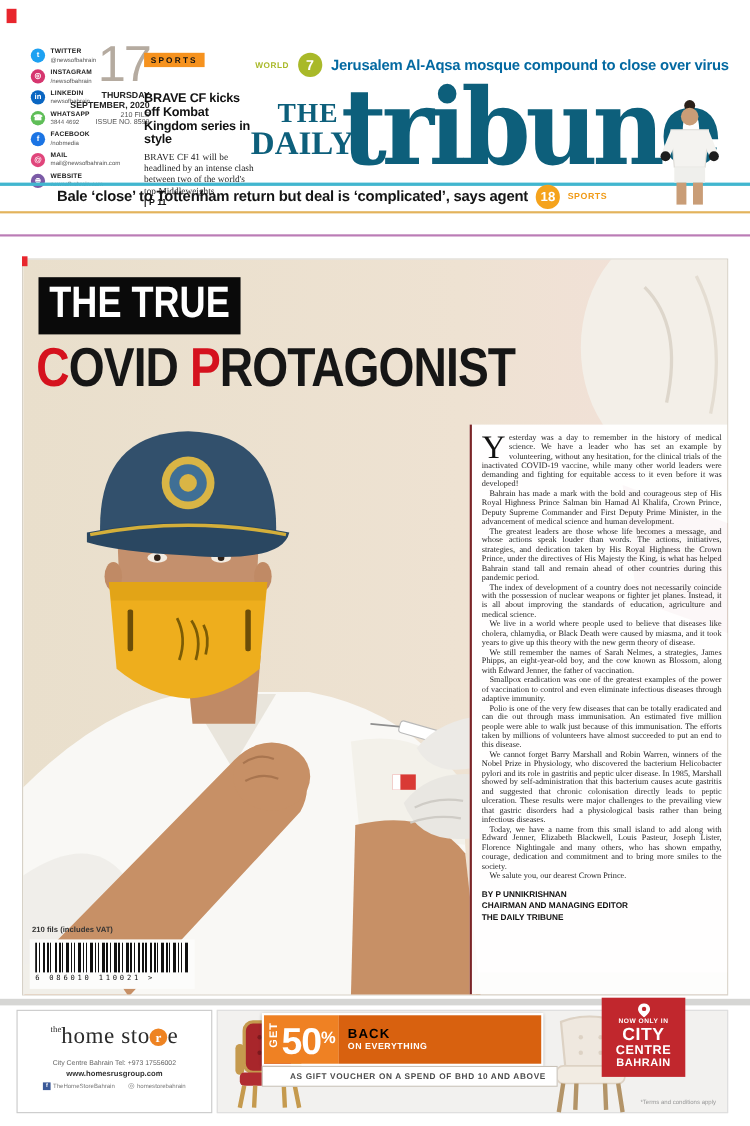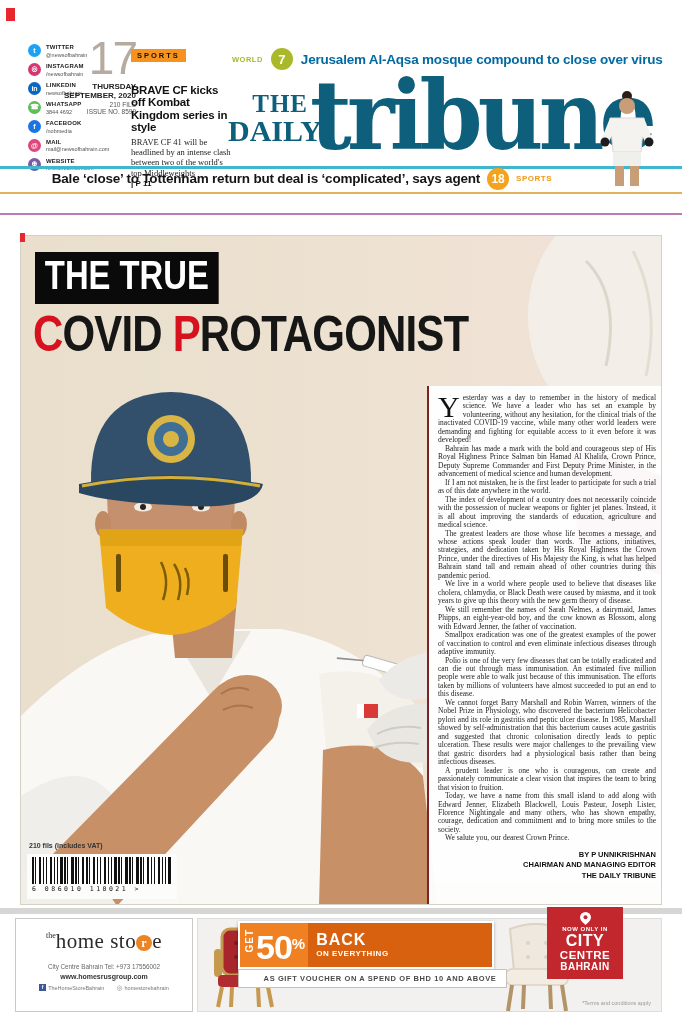--- a/index.html
+++ b/index.html
@@ -74,21 +74,21 @@
 
   .article{position:absolute;left:406px;top:150px;width:240px;height:518px;
            background:rgba(255,255,255,.96);border-left:2px solid #7b2427;border-right:2px solid #7b2427;
            padding:8px 9px;box-sizing:border-box;overflow:hidden;z-index:4;
            font-family:"Liberation Serif",serif;font-size:7.5px;line-height:1.13;color:#1d1d1d;
            text-align:justify;}
   .article p{margin:0;text-indent:7px;}
   .article p.first{text-indent:0;}
   .dropcap{float:left;font-size:30px;line-height:23px;padding:1px 3px 0 0;color:#111;}
   .byline{margin-top:7px;font-family:"Liberation Sans",sans-serif;font-weight:bold;font-size:7.5px;
-          line-height:1.4;color:#111;text-align:right;text-indent:0;}
+          line-height:1.4;color:#111;text-align:left;text-indent:0;}
 
   .price-note{position:absolute;left:8px;top:606px;font-size:7px;font-weight:bold;color:#333;z-index:5;}
   .barcode{position:absolute;left:6px;top:618px;width:150px;height:45px;background:#fcfcfb;
            padding:3px 5px;box-sizing:border-box;z-index:5;}
   .bars{height:27px;background:repeating-linear-gradient(90deg,
         #111 0 1.5px,#fff 1.5px 3px,#111 3px 4px,#fff 4px 6.8px,#111 6.8px 9.3px,#fff 9.3px 10.8px);}
   .bc-digits{font-family:"DejaVu Sans Mono",monospace;font-size:6.5px;letter-spacing:2.5px;
              color:#111;margin-top:1px;white-space:nowrap;}
 
   
@@ -110,21 +110,21 @@
   .promo{position:absolute;left:197px;top:918px;width:465px;height:94px;background:#f2f1ef;
          border:1px solid #ddd;box-sizing:border-box;cursor:pointer;}
   .promo-banner{position:absolute;left:40px;top:2px;width:252px;height:44px;display:flex;
                 border:2px solid #fff;box-shadow:0 1px 3px rgba(0,0,0,.3);}
   .pb-left{background:#ef8123;display:flex;align-items:center;padding:0 4px 0 2px;}
   .pb-get{transform:rotate(-90deg);font-size:10px;font-weight:bold;color:#fff;letter-spacing:1px;width:14px;}
   .pb-fifty{font-size:34px;font-weight:bold;color:#fff;line-height:36px;letter-spacing:-1px;}
   .pb-pct{font-size:15px;vertical-align:10px;}
   .pb-right{background:#d8610f;flex:1;display:flex;flex-direction:column;justify-content:center;
             padding:0 8px;}
-  .pb-back{font-size:16px;font-weight:bold;color:#ffffff;line-height:1;letter-spacing:1px;}
+  .pb-back{font-size:12px;font-weight:bold;color:#000000;line-height:1;letter-spacing:1px;}
   .pb-on{font-size:8px;font-weight:bold;color:#fff;letter-spacing:.5px;margin-top:1px;}
   .voucher{position:absolute;left:40px;top:50px;width:252px;height:17px;background:#fff;
            border:1px solid #c9c2b8;font-size:7.5px;font-weight:bold;color:#4a4a4a;letter-spacing:.6px;
            display:flex;align-items:center;justify-content:center;padding-left:15px;}
   .badge{position:absolute;right:38px;top:-12px;width:76px;height:72px;background:#c1272d;color:#fff;
          display:flex;flex-direction:column;align-items:center;padding-top:5px;box-sizing:border-box;}
   .badge-top{font-size:6px;font-weight:bold;letter-spacing:.5px;margin-top:1px;}
   .badge-city{font-size:16px;font-weight:bold;line-height:1;letter-spacing:.5px;margin-top:1px;}
   .badge-centre{font-size:11.5px;font-weight:bold;line-height:1.05;letter-spacing:.5px;}
   .badge-bahrain{font-size:10px;font-weight:bold;line-height:1.1;letter-spacing:.5px;}
@@ -289,29 +289,27 @@
       <path d="M424,470 Q372,460 346,494 Q360,532 408,526 L430,506 Z" fill="#e9e7e2"></path>
       <path d="M356,498 q20,-10 44,-6 M352,512 q22,-8 46,-4" stroke="#cfccc6" stroke-width="2" fill="none"></path>
     </svg>
 
     <div class="hl-top">THE TRUE</div>
     <div class="hl-main"><span class="red">C</span><span>OVID </span><span class="red">P</span><span>ROTAGONIST</span></div>
 
     <div class="article">
       <p class="first"><span class="dropcap">Y</span><span>esterday was a day to remember in the history of medical science. We have a leader who has set an example by volunteering, without any hesitation, for the clinical trials of the inactivated COVID-19 vaccine, while many other world leaders were demanding and fighting for equitable access to it even before it was developed!</span></p>
       <p>Bahrain has made a mark with the bold and courageous step of His Royal Highness Prince Salman bin Hamad Al Khalifa, Crown Prince, Deputy Supreme Commander and First Deputy Prime Minister, in the advancement of medical science and human development.</p>
-      <p>If I am not mistaken, he is the first leader to participate for such a trial as of this date anywhere in the world.</p>
+      <p>The greatest leaders are those whose life becomes a message, and whose actions speak louder than words. The actions, initiatives, strategies, and dedication taken by His Royal Highness the Crown Prince, under the directives of His Majesty the King, is what has helped Bahrain stand tall and remain ahead of other countries during this pandemic period.</p>
       <p>The index of development of a country does not necessarily coincide with the possession of nuclear weapons or fighter jet planes. Instead, it is all about improving the standards of education, agriculture and medical science.</p>
-      <p>The greatest leaders are those whose life becomes a message, and whose actions speak louder than words. The actions, initiatives, strategies, and dedication taken by His Royal Highness the Crown Prince, under the directives of His Majesty the King, is what has helped Bahrain stand tall and remain ahead of other countries during this pandemic period.</p>
       <p>We live in a world where people used to believe that diseases like cholera, chlamydia, or Black Death were caused by miasma, and it took years to give up this theory with the new germ theory of disease.</p>
-      <p>We still remember the names of Sarah Nelmes, a dairymaid, James Phipps, an eight-year-old boy, and the cow known as Blossom, along with Edward Jenner, the father of vaccination.</p>
+      <p>We still remember the names of Sarah Nelmes, a strategies, James Phipps, an eight-year-old boy, and the cow known as Blossom, along with Edward Jenner, the father of vaccination.</p>
       <p>Smallpox eradication was one of the greatest examples of the power of vaccination to control and even eliminate infectious diseases through adaptive immunity.</p>
       <p>Polio is one of the very few diseases that can be totally eradicated and can die out through mass immunisation. An estimated five million people were able to walk just because of this immunisation. The efforts taken by millions of volunteers have almost succeeded to put an end to this disease.</p>
       <p>We cannot forget Barry Marshall and Robin Warren, winners of the Nobel Prize in Physiology, who discovered the bacterium Helicobacter pylori and its role in gastritis and peptic ulcer disease. In 1985, Marshall showed by self-administration that this bacterium causes acute gastritis and suggested that chronic colonisation directly leads to peptic ulceration. These results were major challenges to the prevailing view that gastric disorders had a physiological basis rather than being infectious diseases.</p>
-      <p>A prudent leader is one who is courageous, can create and passionately communicate a clear vision that inspires the team to bring that vision to fruition.</p>
       <p>Today, we have a name from this small island to add along with Edward Jenner, Elizabeth Blackwell, Louis Pasteur, Joseph Lister, Florence Nightingale and many others, who has shown empathy, courage, dedication and commitment and to bring more smiles to the society.</p>
       <p>We salute you, our dearest Crown Prince.</p>
       <div class="byline">
         <div>BY P UNNIKRISHNAN</div>
         <div>CHAIRMAN AND MANAGING EDITOR</div>
         <div>THE DAILY TRIBUNE</div>
       </div>
     </div>
 
     <div class="price-note">210 fils (includes VAT)</div>

